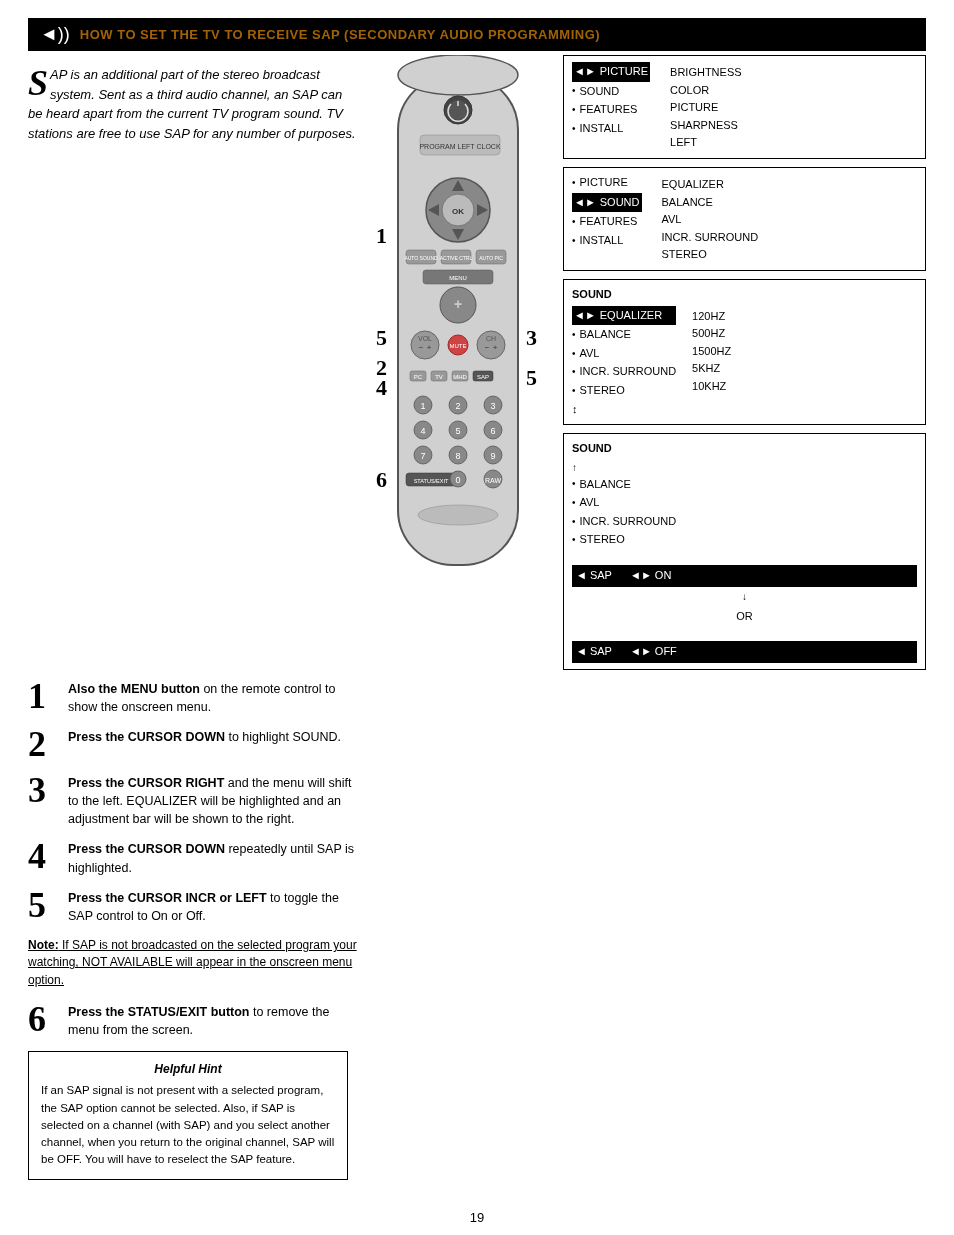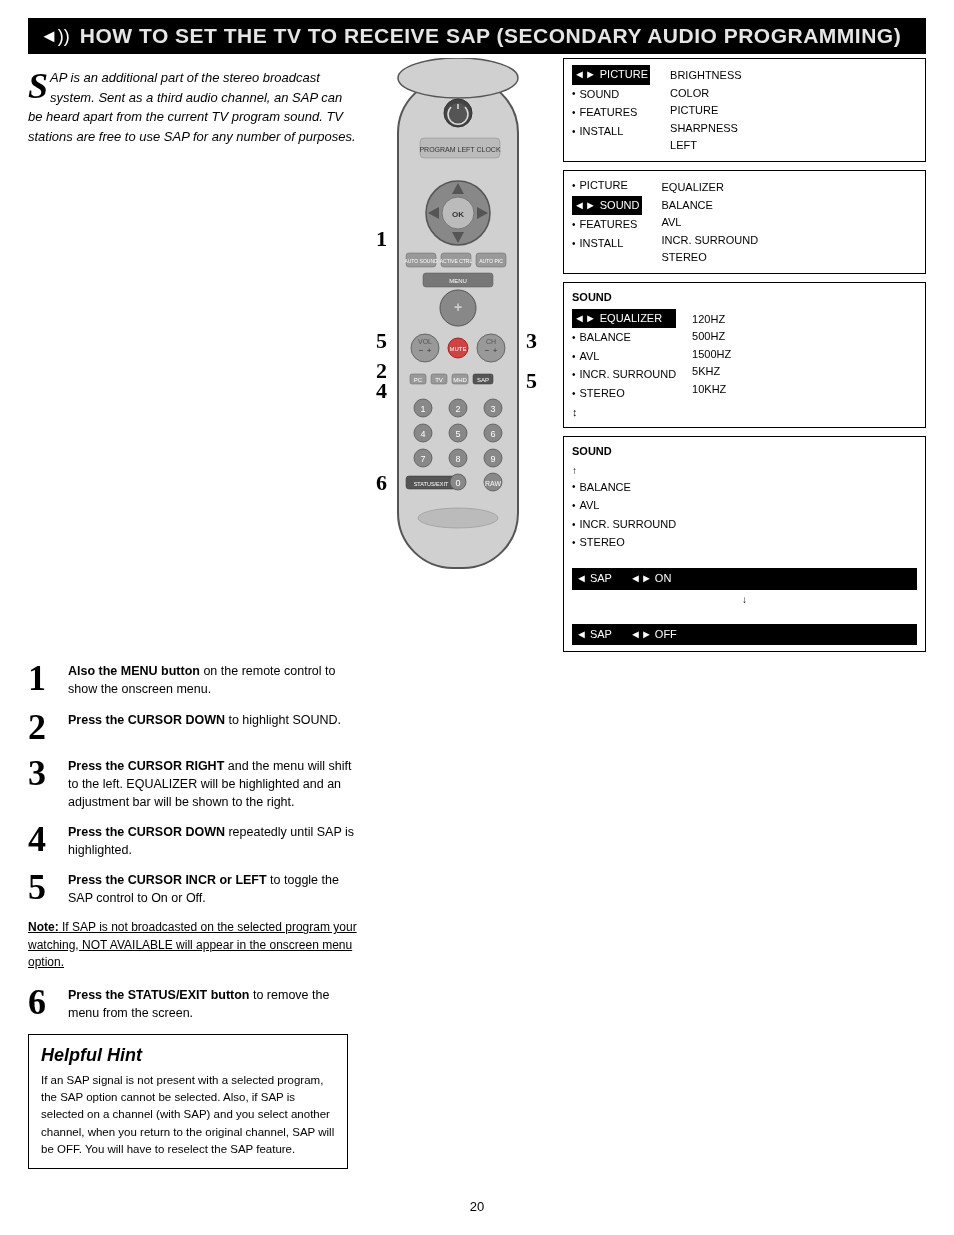--- a/index.html
+++ b/index.html
@@ -27,25 +27,25 @@
       color: #fff;
       padding: 6px 12px;
       margin-bottom: 14px;
     }
     .header-icon {
       font-size: 18px;
       margin-right: 10px;
       color: #fff;
     }
     .header-title {
-      font-size: 21px;
+      font-size: 13px;
       font-weight: bold;
       letter-spacing: 0.5px;
       text-transform: uppercase;
-      color: #e5e5e5;
+      color: #a16207;
     }
 
     
     .intro-text {
       font-style: italic;
       font-size: 13px;
       line-height: 1.5;
       margin-bottom: 14px;
       max-width: 340px;
       float: left;
@@ -104,23 +104,24 @@
     }
 
     
     .helpful-hint {
       border: 1.5px solid #000;
       padding: 10px 12px;
       margin-top: 8px;
       max-width: 320px;
     }
     .helpful-hint-title {
-      font-size: 18px;
+      font-size: 12px;
       font-weight: bold;
       font-style: italic;
+      text-align: center;
       margin-bottom: 6px;
     }
     .helpful-hint-text {
       font-size: 11.5px;
       line-height: 1.5;
     }
 
     
     .menu-panels {
       flex: 1;
@@ -438,20 +439,21 @@
           </div>
           <div class="menu-row">
             <span class="bullet">•</span>
             <span>STEREO</span>
           </div>
           <div class="sap-row">
             <span class="sap-label">◄ SAP</span>
             <span class="sap-val">◄► ON</span>
           </div>
           <div style="font-size:10px; text-align:center; margin:2px 0;">↓</div>
+          <div class="or-text">OR</div>
           <div class="sap-row">
             <span class="sap-label">◄ SAP</span>
             <span class="sap-val">◄► OFF</span>
           </div>
         </div>
 
       </div>
     </div>
   </div>
 
@@ -505,15 +507,15 @@
       </div>
 
       <div class="helpful-hint">
         <div class="helpful-hint-title">Helpful Hint</div>
         <div class="helpful-hint-text">If an SAP signal is not present with a selected program, the SAP option cannot be selected.  Also, if SAP is selected on a channel (with SAP) and you select another channel, when you return to the original channel, SAP will be OFF.  You will have to reselect the SAP feature.</div>
       </div>
 
     </div>
   </div>
 
-  <div class="page-num">20</div>
+  <div class="page-num">19</div>
 
 </div>
 
 </body></html>

